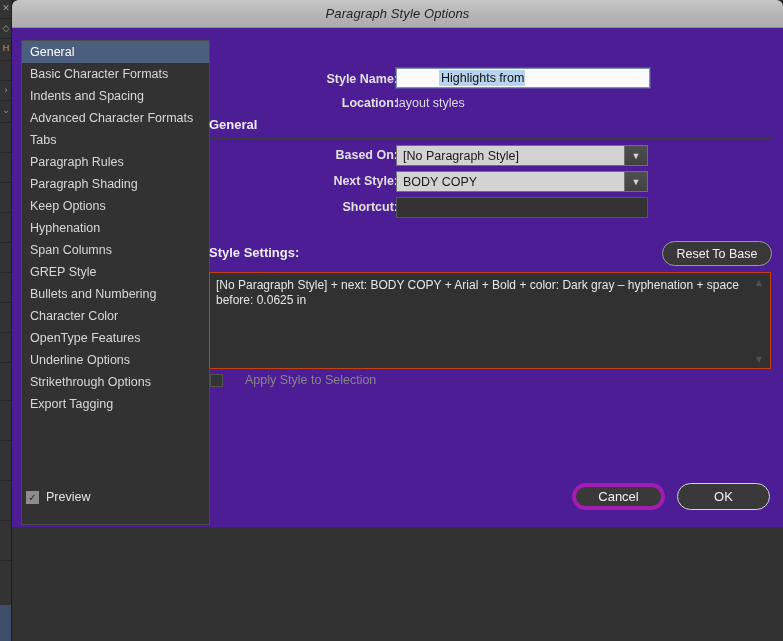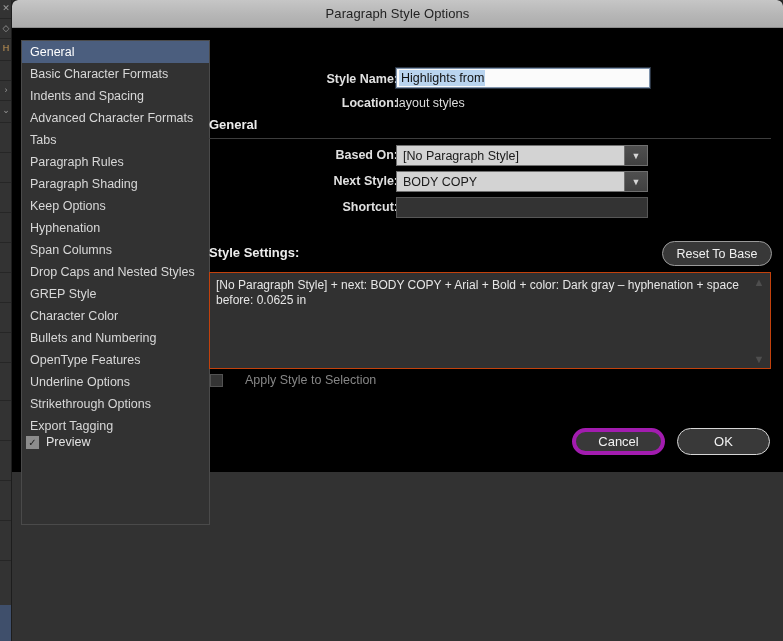--- a/index.html
+++ b/index.html
@@ -52,27 +52,27 @@
     overflow: hidden;
   }
   #titlebar {
     height: 28px;
     background: linear-gradient(180deg, #c6c6c6 0%, #b6b6b6 55%, #acacac 100%);
     border-bottom: 1px solid #8d8d8d;
     border-radius: 6px 6px 0 0;
     display: flex; align-items: center; justify-content: center;
   }
   #titlebar-text {
-    font-size: 13px; color: #232323; letter-spacing: .1px;
+    font-size: 13px; color: #232323; letter-spacing: .1px; font-style: italic;
   }
 
   #dialog-body {
     position: relative;
-    height: 444px;
-    background: #000000;
+    height: 499px;
+    background: #4c1d95;
   }
 
   
   #sidebar {
     position: absolute; left: 9px; top: 12px;
     width: 189px; height: 485px;
     background: #323232;
     border: 1px solid #4a4a4a;
     overflow: hidden;
   }
@@ -104,20 +104,21 @@
     width: 254px; height: 20px;
     background: #fbfbfb;
     border: 1px solid #7f93ab;
     box-shadow: 0 0 0 1px rgba(120,150,190,.35);
     font-size: 12.5px; color: #111;
     padding: 0 2px; line-height: 18px;
   }
   #style-name-value {
     background: #b9d4ef; color: #101010;
     padding: 1px 1px 1px 2px;
+    margin-left: 40px;
   }
 
   #location-label { right: 385px; top: 68px; }
   #location-value {
     position: absolute; left: 384px; top: 68px;
     font-size: 12.5px; color: #dcdcdc;
   }
 
   #section-header {
     position: absolute; left: 197px; top: 89px;
@@ -272,24 +273,23 @@
         <div class="side-item selected">General</div>
         <div class="side-item">Basic Character Formats</div>
         <div class="side-item">Indents and Spacing</div>
         <div class="side-item">Advanced Character Formats</div>
         <div class="side-item">Tabs</div>
         <div class="side-item">Paragraph Rules</div>
         <div class="side-item">Paragraph Shading</div>
         <div class="side-item">Keep Options</div>
         <div class="side-item">Hyphenation</div>
         <div class="side-item">Span Columns</div>
-        <div class="side-item">Drop Caps and Nested Styles</div>
         <div class="side-item">GREP Style</div>
+        <div class="side-item">Bullets and Numbering</div>
         <div class="side-item">Character Color</div>
-        <div class="side-item">Bullets and Numbering</div>
         <div class="side-item">OpenType Features</div>
         <div class="side-item">Underline Options</div>
         <div class="side-item">Strikethrough Options</div>
         <div class="side-item">Export Tagging</div>
       </div>
 
     <span class="lbl lbl-bold" id="style-name-label">Style Name:</span>
     <div id="style-name-input">
       <span id="style-name-value">Highlights from</span>
     </div>

